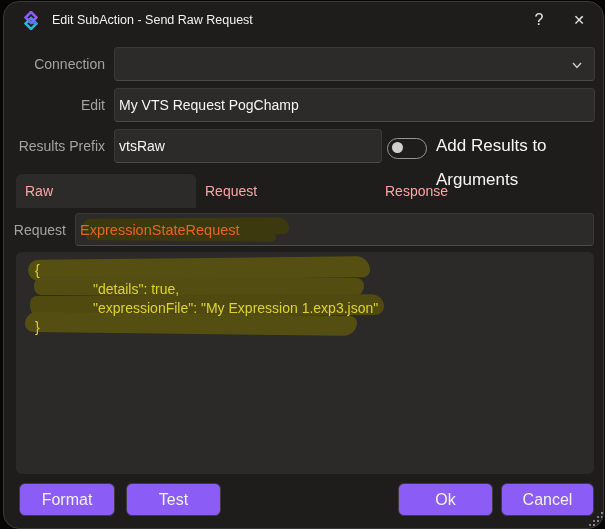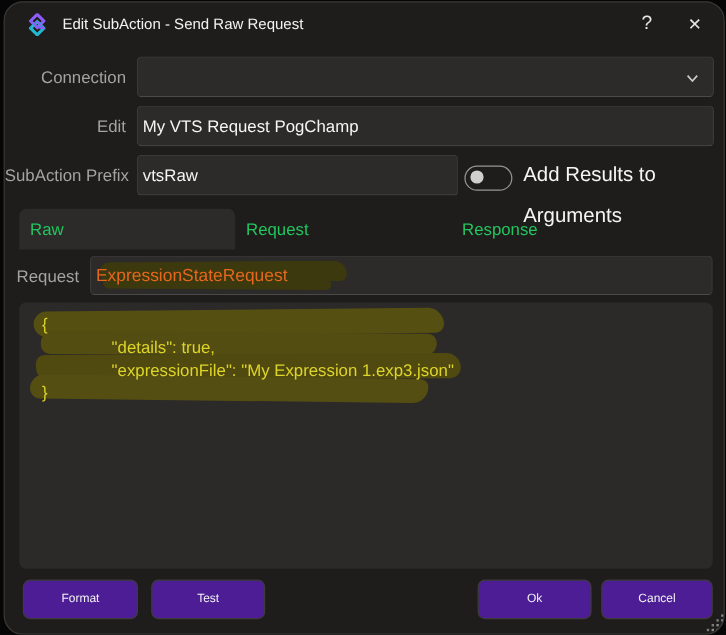--- a/index.html
+++ b/index.html
@@ -42,21 +42,21 @@
   .chevron{position:absolute;right:11px;top:11px;width:12px;height:12px;}
   
   .toggle{position:absolute;left:383px;top:136px;width:40px;height:21px;
     border:1px solid #969696;border-radius:11px;box-sizing:border-box;}
   .knob{position:absolute;left:4px;top:3px;width:11px;height:11px;border-radius:50%;
     background:#cfcfcf;}
   .lbl-toggle{position:absolute;left:432px;top:127px;height:34px;line-height:34px;
     color:#f5f5f5;font-size:17px;}
   
   .tab{position:absolute;top:172px;height:34px;line-height:34px;width:180px;
-    font-size:14px;color:#22c55e;padding-left:9px;box-sizing:border-box;}
+    font-size:14px;color:#fca5a5;padding-left:9px;box-sizing:border-box;}
   .tab-raw{left:12px;background:#2c2b29;border-radius:6px 6px 0 0;}
   .tab-request{left:192px;}
   .tab-response{left:372px;}
   
   .req-hl1{position:absolute;left:7px;top:4px;width:206px;height:17px;
     background:#3d390f;border-radius:8px 12px 6px 10px;transform:rotate(-0.5deg);}
   .req-hl2{position:absolute;left:10px;top:18px;width:190px;height:9px;
     background:#3d390f;border-radius:6px;transform:rotate(0.4deg);}
   .req-value{position:relative;z-index:2;color:#e5671d;font-size:14.5px;}
   
@@ -70,22 +70,22 @@
   .hl3{left:14px;top:43px;width:354px;height:21px;border-radius:8px 14px 10px 12px;
     transform:rotate(-0.3deg);background:#504a10;}
   .hl4{left:9px;top:62px;width:332px;height:20px;border-radius:14px 8px 16px 10px;
     transform:rotate(0.7deg);background:#554e12;}
   .code-line{position:absolute;color:#ddd52a;font-size:14px;white-space:pre;z-index:2;}
   .cl1{left:19px;top:10px;}
   .cl2{left:77px;top:29px;}
   .cl3{left:77px;top:48px;}
   .cl4{left:19px;top:67px;}
   
-  .btn{position:absolute;top:481px;height:33px;background:#4c1d95;
-    border:1px solid #3d3c3a;border-radius:6px;color:#f2f2f2;font-size:10px;
+  .btn{position:absolute;top:481px;height:33px;background:#8b5cf6;
+    border:1px solid #3d3c3a;border-radius:6px;color:#f2f2f2;font-size:16px;
     display:flex;align-items:center;justify-content:center;box-sizing:border-box;
     font-family:inherit;cursor:default;}
   .btn-format{left:15px;width:96px;}
   .btn-test{left:122px;width:95px;}
   .btn-ok{left:394px;width:95px;}
   .btn-cancel{left:497px;width:93px;}
   
   .grip{position:absolute;left:585px;top:510px;width:2px;height:2px;background:transparent;
     box-shadow:
       12px 0 #8a8a8a, 12px 4px #8a8a8a, 12px 8px #8a8a8a, 12px 12px #8a8a8a,
@@ -115,21 +115,21 @@
     <svg class="chevron" viewBox="0 0 12 12">
       <polyline points="2,4 6,8.5 10,4" fill="none" stroke="#cccccc" stroke-width="1.4"></polyline>
     </svg>
   </div>
 
   <div class="lbl lbl-name">Edit</div>
   <div class="field fld-name">
     <span>My VTS Request PogChamp</span>
   </div>
 
-  <div class="lbl lbl-prefix">SubAction Prefix</div>
+  <div class="lbl lbl-prefix">Results Prefix</div>
   <div class="field fld-prefix">
     <span>vtsRaw</span>
   </div>
   <div class="toggle">
     <div class="knob"></div>
   </div>
   <div class="lbl-toggle">Add Results to Arguments</div>
 
   <div class="tab tab-raw">Raw</div>
   <div class="tab tab-request">Request</div>

